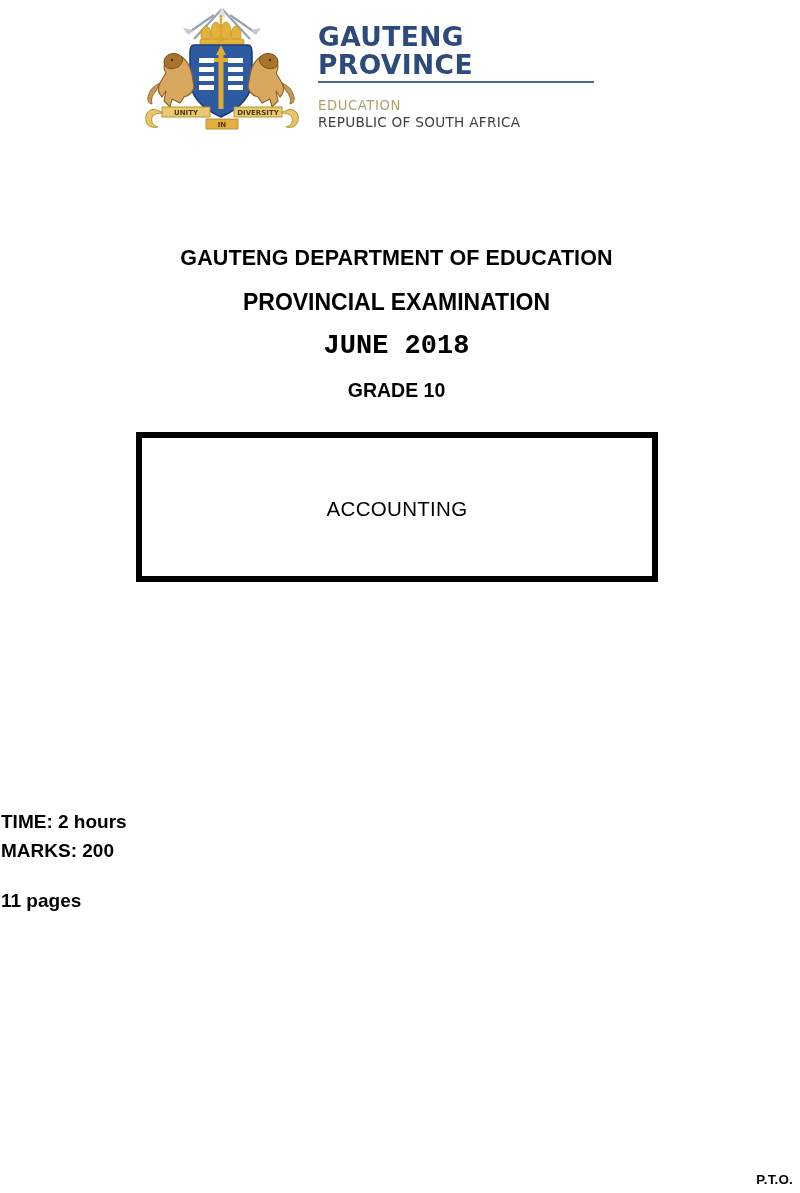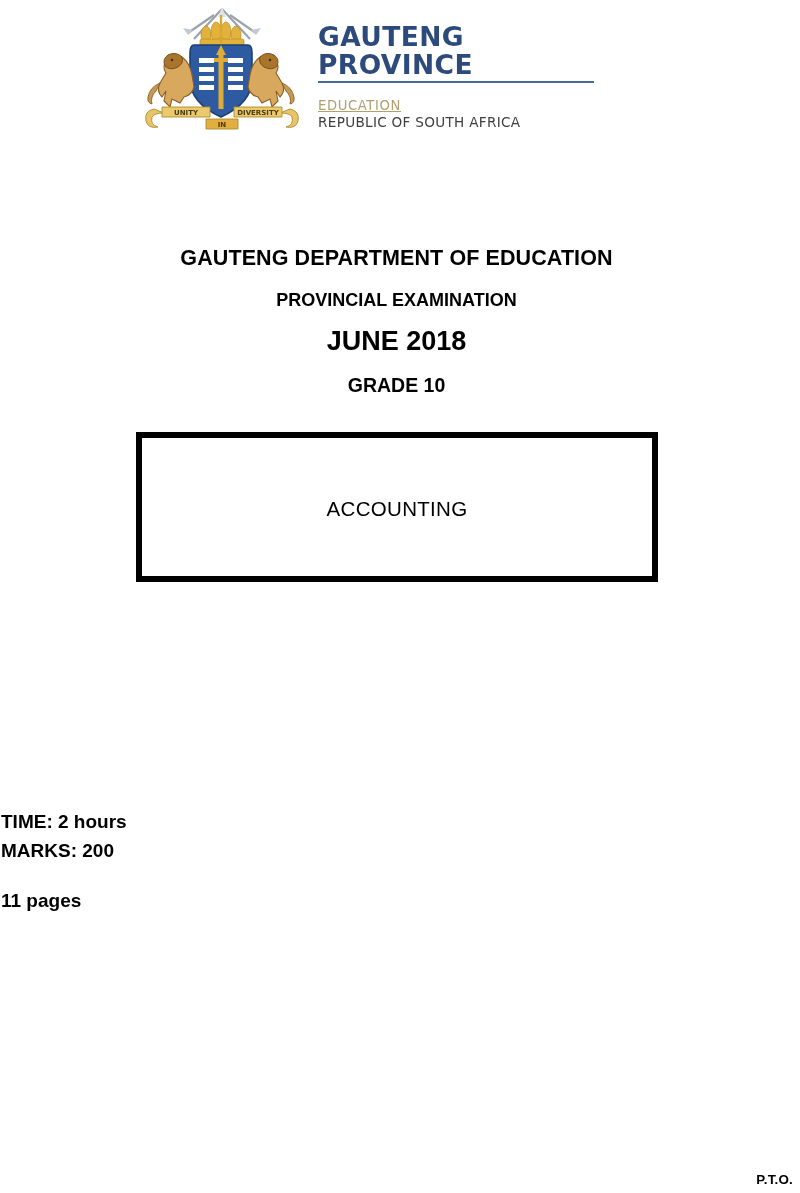--- a/index.html
+++ b/index.html
@@ -50,21 +50,20 @@
     padding-bottom: 2px;
     display: inline-block;
   }
   .logo-education {
     font-family: "DejaVu Sans", sans-serif;
     font-size: 13.2px;
     letter-spacing: 0.6px;
     color: #b0a070;
     margin-top: 15px;
     line-height: 1.15;
-    text-decoration: underline;
   }
   .logo-republic {
     font-family: "DejaVu Sans", sans-serif;
     font-size: 13.6px;
     letter-spacing: 0.3px;
     color: #404040;
     line-height: 1.2;
     margin-top: 1px;
   }
 
@@ -76,30 +75,31 @@
     width: 793px;
     text-align: center;
   }
   .h-dept {
     font-size: 21.5px;
     font-weight: bold;
     letter-spacing: 0.1px;
     line-height: 1.0;
   }
   .h-prov {
-    font-size: 18px;
+    font-size: 23px;
     font-weight: bold;
     margin-top: 21px;
     line-height: 1.0;
   }
   .h-june {
     font-size: 27px;
     font-weight: bold;
     margin-top: 19px;
     line-height: 1.0;
+    font-family: Liberation Mono, monospace;
   }
   .h-grade {
     font-size: 19.5px;
     font-weight: bold;
     margin-top: 21px;
     line-height: 1.0;
   }
 
   
   .subject-box {

